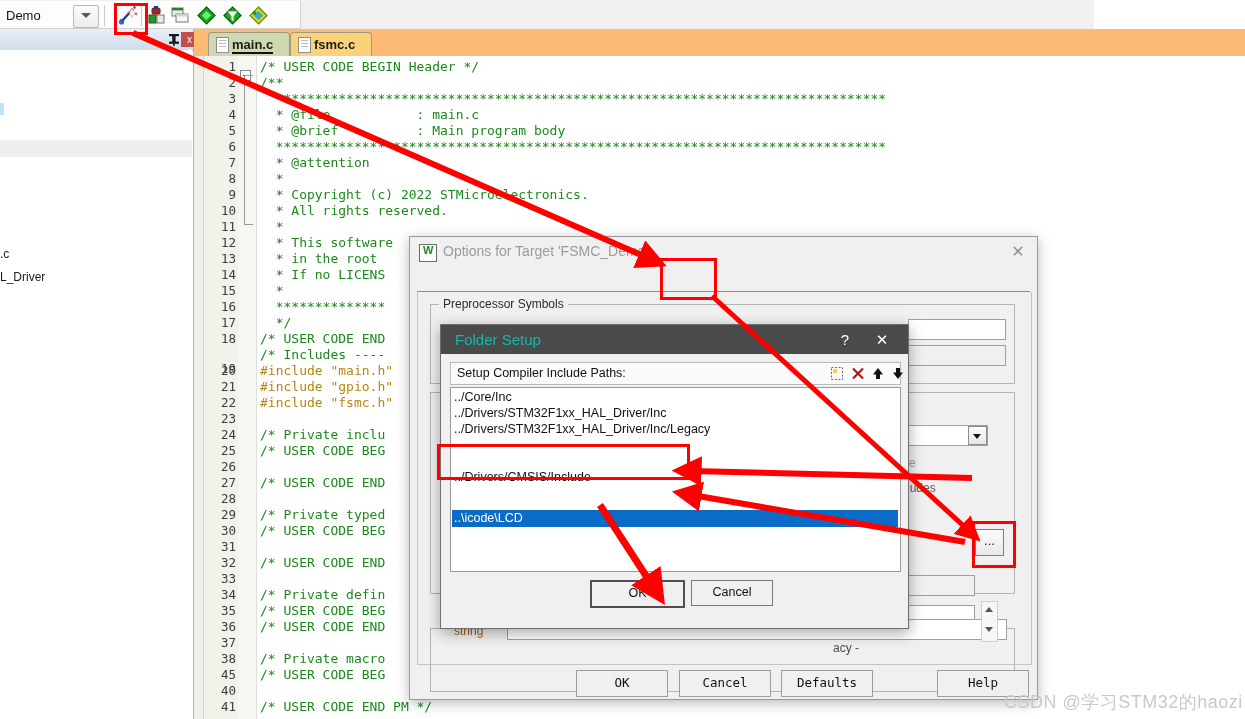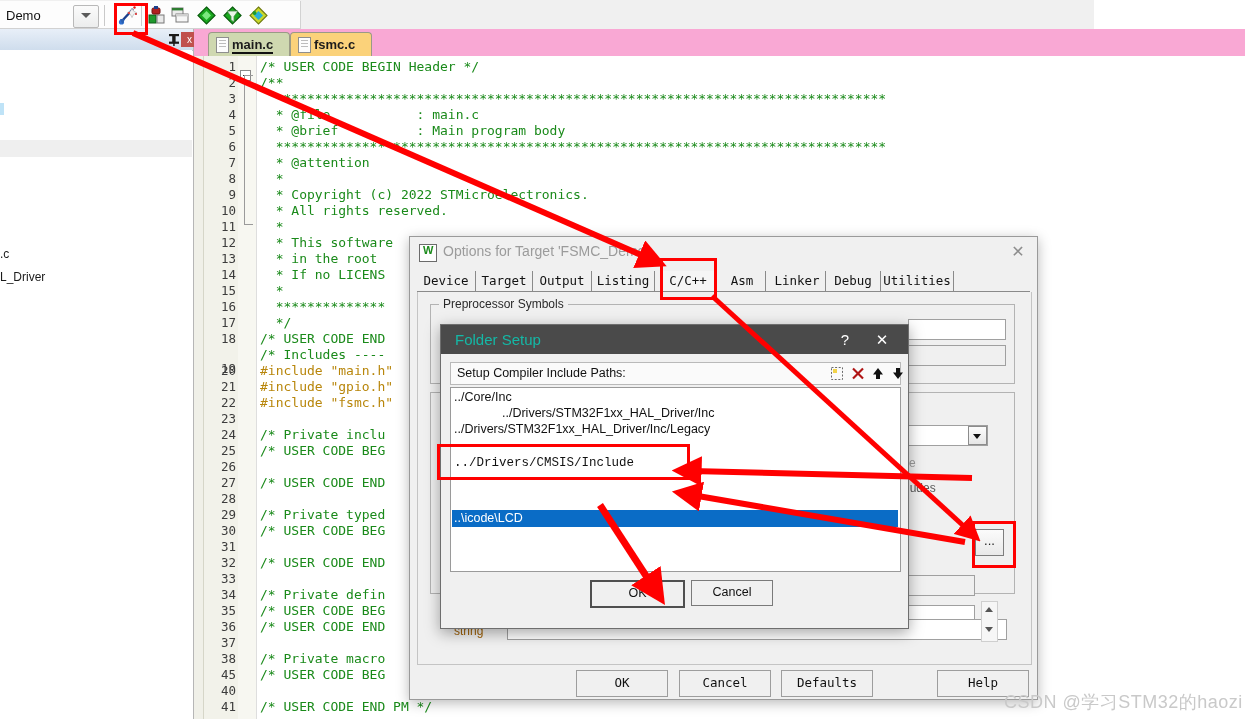--- a/index.html
+++ b/index.html
@@ -26,21 +26,21 @@
   #pin-icon{left:168px;top:4px;width:12px;height:13px;}
   #close-x{left:181px;top:3px;width:17px;height:15px;background:#c0504d;color:#fff;font-size:10px;line-height:15px;text-align:center;}
   #tree-area{left:0;top:21px;width:192px;height:90px;background:#fff;border-bottom:1px solid #e3e3e3;}
   #tree-sel{left:0;top:53px;width:4px;height:12px;background:#bfe3f7;}
   #tree-band{left:0;top:111px;width:192px;height:17px;background:#efefef;border-bottom:1px solid #e3e3e3;}
   #tree-lower{left:0;top:128px;width:192px;height:561px;background:#fff;}
   .tree-txt{left:0;font-size:12px;color:#1b1b1b;}
 
   
   #editor-wrap{left:194px;top:29px;width:1051px;height:690px;background:#fff;}
-  #tabstrip{left:0;top:0;width:1051px;height:27px;background:#f9a8d4;border-bottom:1px solid #b9b9ae;}
+  #tabstrip{left:0;top:0;width:1051px;height:27px;background:#fdba74;border-bottom:1px solid #b9b9ae;}
   .filetab{top:3px;height:24px;border:1px solid #9a9a86;border-bottom:none;border-radius:4px 4px 0 0;}
   #tab-main{left:14px;width:80px;background:#cfd8b0;}
   #tab-fsmc{left:96px;width:80px;background:#fbd27a;}
   .tab-doc{position:absolute;left:7px;top:4px;width:11px;height:14px;background:#fdfdfd;border:1px solid #8e8e8e;}
   .tab-doc:after{content:"";position:absolute;left:2px;top:2px;width:7px;height:1px;box-shadow:0 3px 0 #bdbdbd,0 6px 0 #bdbdbd;background:#bdbdbd;}
   .tab-label{position:absolute;left:23px;top:4px;font-size:13px;color:#1c1c1c;font-weight:bold;}
   #tab-main .tab-label{border-bottom:2px solid #111;}
 
   #code-area{left:0;top:27px;width:1051px;height:663px;background:#fff;}
   #gutter-left{left:0;top:0;width:9px;height:663px;background:#f0f0e8;border-right:1px solid #d6d6c8;}
@@ -297,32 +297,20 @@
       </div>
   </div>
 </div>
 
 <div class="abs" id="opt-dlg">
   <div class="abs" id="opt-title">
     <div class="abs" id="opt-ico"></div>
     <div class="abs" id="opt-title-text">Options for Target 'FSMC_Demo</div>
     <div class="abs" id="opt-close">✕</div>
   </div>
-  <div class="abs" id="opt-tabs">
-      <div class="otab" style="left: 0px; width: 58px;">Device</div>
-      <div class="otab" style="left: 59px; width: 56px;">Target</div>
-      <div class="otab" style="left: 116px; width: 58px;">Output</div>
-      <div class="otab" style="left: 175px; width: 62px;">Listing</div>
-      <div class="otab" style="left: 238px; width: 48px;">User</div>
-      <div class="otab" style="left: 243px; width: 56px; background: rgb(245, 245, 245); border-right: none;">C/C++</div>
-      <div class="otab" style="left: 302px; width: 46px;">Asm</div>
-      <div class="otab" style="left: 352px; width: 56px;">Linker</div>
-      <div class="otab" style="left: 409px; width: 54px;">Debug</div>
-      <div class="otab" style="left: 464px; width: 72px;">Utilities</div>
-    </div>
   <div class="abs" id="opt-tabline"></div>
 
   <div class="abs" id="opt-body">
 
     <div class="abs gbox" style="left:12px;top:12px;width:583px;height:78px;">
       <span class="gbox-title">Preprocessor Symbols</span>
       <div class="abs ctl" style="left:477px;top:14px;width:96px;height:19px;"></div>
       <div class="abs ctl" style="left:477px;top:40px;width:96px;height:19px;background:#f0f0f0;"></div>
     </div>
 
@@ -334,20 +322,23 @@
       <div class="abs ctl-txt" style="left:442px;top:63px;">ib Mode</div>
       <div class="abs ctl-txt" style="left:440px;top:88px;color:#5a5a5a;">uto Includes</div>
       <div class="abs ctl-txt" style="left:440px;top:112px;color:#5a5a5a;">Mode</div>
     </div>
 
     <div class="abs ctl" style="left:410px;top:283px;width:145px;height:19px;background:#f0f0f0;">
       <span class="abs ctl-txt" style="left:2px;top:2px;color:#4a4a4a;">er/Inc/Legacy</span>
     </div>
     <div class="abs ctl" style="left:410px;top:313px;width:145px;height:19px;"></div>
 
+    <div class="abs gbox" style="left:12px;top:336px;width:583px;height:62px;">
+      <div class="abs ctl-txt" style="left:402px;top:12px;color:#4a4a4a;">acy -</div>
+    </div>
   </div>
 
   <div class="abs ctl-txt" style="left:44px;top:387px;color:#a16207;">string</div>
   <div class="abs ctl" style="left:97px;top:382px;width:498px;height:19px;"></div>
 </div>
 
 <div class="abs" id="dots-btn">...</div>
 
 <div class="abs" id="misc-scroll">
   <span class="sc-arrow" style="top:5px;border-bottom:5px solid #555;"></span>
@@ -387,23 +378,23 @@
     </span>
     <span class="abs fsbtn" style="left:439px;">
       <svg width="16" height="17" viewBox="0 0 16 17">
         <path d="M8 14 L13 7.5 L10 7.5 L10 3 L6 3 L6 7.5 L3 7.5 Z" fill="#111"></path>
       </svg>
     </span>
   </div>
 
   <div class="abs" id="fs-list">
     <div class="abs fsitem" style="top:2px;">../Core/Inc</div>
-    <div class="abs fsitem" style="top:18px;margin-left:48px;">../Drivers/STM32F1xx_HAL_Driver/Inc</div>
+    <div class="abs fsitem" style="top:18px;">../Drivers/STM32F1xx_HAL_Driver/Inc</div>
     <div class="abs fsitem" style="top:34px;">../Drivers/STM32F1xx_HAL_Driver/Inc/Legacy</div>
-    <div class="abs fsitem" style="top:68px;font-family:Liberation Mono, monospace;">../Drivers/CMSIS/Include</div>
+    <div class="abs fsitem" style="top:82px;">../Drivers/CMSIS/Include</div>
     <div id="fs-sel">
       <span id="fs-sel-txt">..\icode\LCD</span>
     </div>
   </div>
 
   <div class="abs" id="fs-bigblank"></div>
 
   <div class="abs fs-okbtn" id="fs-ok">OK</div>
   <div class="abs fs-okbtn" id="fs-cancel">Cancel</div>
 </div>

